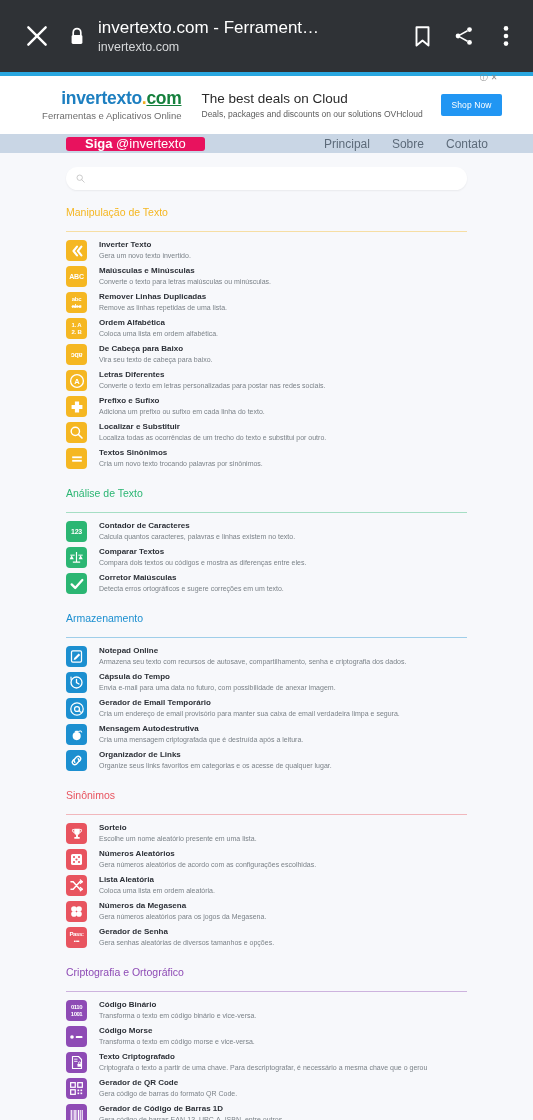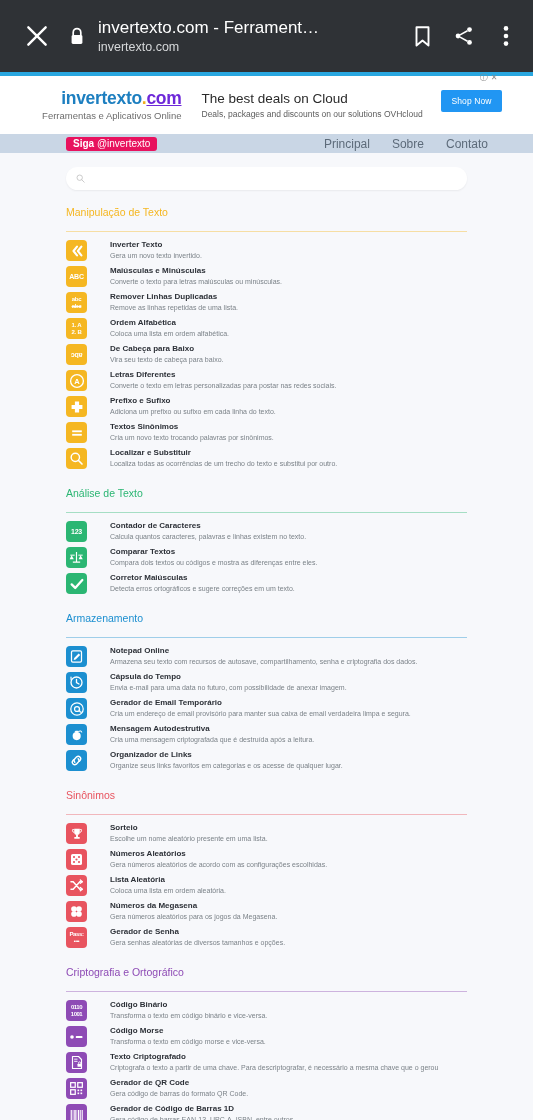--- a/index.html
+++ b/index.html
@@ -29,39 +29,39 @@
 
   .accentline { height: 4px; background: #29a7e0; }
 
   
   .adwrap { background: #ffffff; height: 58px; position: relative; display:flex; align-items:center; justify-content:center;}
   .adbox { width: 470px; height: 54px; display: flex; align-items: center; position: relative; }
   .ad-left { width: 160px; text-align: right; padding-right: 10px; }
   .ad-logo { font-size: 17.5px; font-weight: 700; letter-spacing: -0.3px; line-height: 20px; }
   .ad-logo .blue { color: #1d7fc0; }
   .ad-logo .dot { color: #f0ad1e; }
-  .ad-logo .com { color: #6d28d9; text-decoration: underline; }
+  .ad-logo .com { color: #15803d; text-decoration: underline; }
   .ad-tag { font-size: 9.5px; color: #6d6d6d; line-height: 13px; margin-top: 1px;}
-  .ad-right { flex: 1; display: flex; align-items: flex-start; padding-left: 10px; }
+  .ad-right { flex: 1; display: flex; align-items: center; padding-left: 10px; }
   .ad-copy { flex: 1; }
   .ad-head { font-size: 13.5px; color: #2a2a2a; line-height: 17px; }
   .ad-sub { font-size: 8.5px; color: #5d5d5d; line-height: 11.5px; margin-top: 2px; }
   .ad-cta {
     background: #2196f3; color: #fff; font-size: 8.5px; padding: 6px 10px;
     border-radius: 2px; white-space: nowrap; cursor:pointer; letter-spacing:0.1px;
   }
   .ad-badge { position: absolute; top: -6px; right: 4px; font-size: 8px; color: #8a8a8a; display:flex; gap:3px; align-items:center;}
 
   
   .sitenav {
     background: #c9d6e5; height: 19px; display: flex; align-items: center;
     padding: 0 45px 0 66px; justify-content: space-between;
   }
   .follow-badge {
-    background: #e8125e; color: #fff; font-size: 10px; padding: 2px 7px 3px;
+    background: #e8125e; color: #fff; font-size: 13px; padding: 2px 19px 3px;
     border-radius: 3px; line-height: 9px; cursor: pointer; white-space: nowrap;
   }
   .follow-badge b { font-weight: 700; }
   .nav-links { display: flex; gap: 22px; }
   .nav-links a { color: #5d6b7a; font-size: 12px; text-decoration: none; cursor: pointer; }
 
   
   .page { padding: 14px 66px 0 66px; background: #f7f8fb; }
 
   .searchbar {
@@ -75,21 +75,21 @@
     font-family: "Liberation Sans", sans-serif; color: #333; background: transparent;
   }
 
   
   .section { margin-top: 16px; }
   .section-title {
     font-size: 10.5px; padding-bottom: 13px; border-bottom: 1px solid;
     margin-bottom: 5px; font-weight: 400;
   }
   .tool {
-    display: flex; align-items: flex-start; gap: 23px; padding: 2px 0 2px 0;
+    display: flex; align-items: flex-start; gap: 12px; padding: 2px 0 2px 0;
     cursor: pointer; min-height: 24px;
   }
   .tool-icon {
     width: 21px; height: 21px; border-radius: 4px; flex: 0 0 21px;
     display: flex; align-items: center; justify-content: center;
     color: #fff; font-weight: 700; overflow: hidden; margin-top: 1px;
   }
   .tool-text { padding-top: 0px; }
   .tool-name { font-size: 8px; font-weight: 700; color: #2c3037; line-height: 11px; }
   .tool-desc { font-size: 7px; color: #7b8288; line-height: 10px; margin-top: 1px; }
@@ -256,40 +256,40 @@
                 <path d="M5.6 1.8 h4.8 v3.8 h3.8 v4.8 h-3.8 v3.8 h-4.8 v-3.8 h-3.8 v-4.8 h3.8 z" fill="#fff"></path>
               </svg>
             </div>
             <div class="tool-text">
               <div class="tool-name">Prefixo e Sufixo</div>
               <div class="tool-desc">Adiciona um prefixo ou sufixo em cada linha do texto.</div>
             </div>
           </div>
           <div class="tool">
             <div class="tool-icon" style="background: rgb(245, 183, 34);">
+              <svg width="15" height="15" viewBox="0 0 18 18">
+                <circle cx="7.6" cy="7.6" r="5" fill="none" stroke="#fff" stroke-width="1.7"></circle>
+                <path d="M11.4 11.4 L15.6 15.6" stroke="#fff" stroke-width="2" stroke-linecap="round"></path>
+              </svg>
+            </div>
+            <div class="tool-text">
+              <div class="tool-name">Localizar e Substituir</div>
+              <div class="tool-desc">Localiza todas as ocorrências de um trecho do texto e substitui por outro.</div>
+            </div>
+          </div>
+          <div class="tool">
+            <div class="tool-icon" style="background: rgb(245, 183, 34);">
               <svg width="14" height="14" viewBox="0 0 16 16">
                 <rect x="2.5" y="5" width="11" height="2.1" fill="#fff"></rect>
                 <rect x="2.5" y="9" width="11" height="2.1" fill="#fff"></rect>
               </svg>
             </div>
             <div class="tool-text">
               <div class="tool-name">Textos Sinônimos</div>
               <div class="tool-desc">Cria um novo texto trocando palavras por sinônimos.</div>
-            </div>
-          </div>
-          <div class="tool">
-            <div class="tool-icon" style="background: rgb(245, 183, 34);">
-              <svg width="15" height="15" viewBox="0 0 18 18">
-                <circle cx="7.6" cy="7.6" r="5" fill="none" stroke="#fff" stroke-width="1.7"></circle>
-                <path d="M11.4 11.4 L15.6 15.6" stroke="#fff" stroke-width="2" stroke-linecap="round"></path>
-              </svg>
-            </div>
-            <div class="tool-text">
-              <div class="tool-name">Localizar e Substituir</div>
-              <div class="tool-desc">Localiza todas as ocorrências de um trecho do texto e substitui por outro.</div>
             </div>
           </div>
         </div>
         <div class="section">
           <div class="section-title" style="color: rgb(43, 182, 115); border-bottom-color: rgba(43, 182, 115, 0.4);">Análise de Texto</div>
           <div class="tool">
             <div class="tool-icon" style="background: rgb(43, 182, 115);">
               <span class="ic-txt">123</span>
             </div>
             <div class="tool-text">

